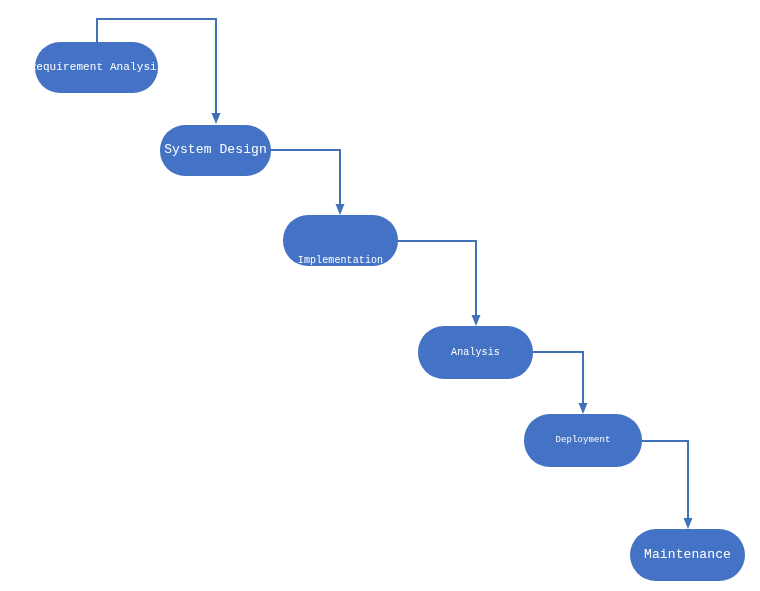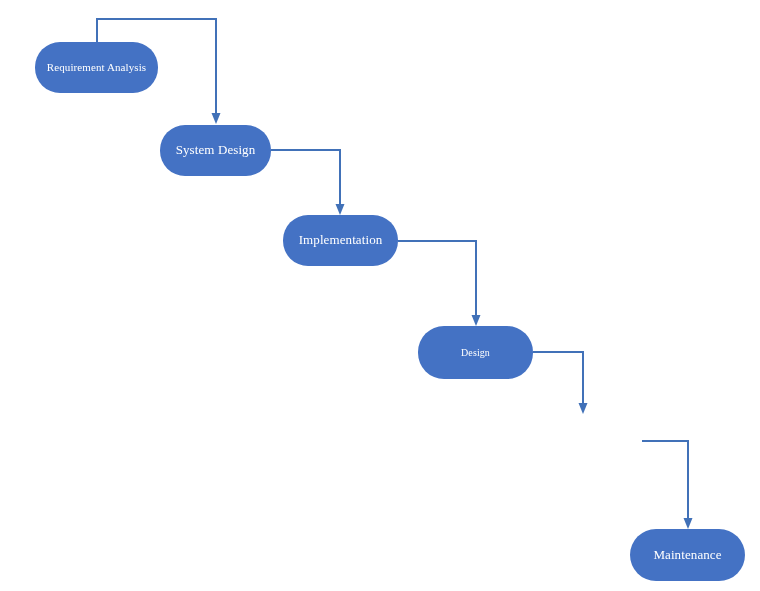--- a/index.html
+++ b/index.html
@@ -35,21 +35,21 @@
     justify-content: center;
     text-align: center;
     line-height: 1.1;
     letter-spacing: 0.1px;
     z-index: 2;
   }
   .stage-label {
     display: block;
     padding: 0 6px;
     white-space: nowrap;
-    font-family: Liberation Serif, serif;
+    font-family: Liberation Mono, monospace;
   }
 </style>
 </head>
 <body>
 
 <div id="canvas" style="width: 760px; height: 591px; background: rgb(255, 255, 255);">
 
   <svg id="flow-svg" viewBox="0 0 760 591" xmlns="http://www.w3.org/2000/svg" style="width: 760px; height: 591px;">
       <path d="M 97 42 L 97 19 L 216 19 L 216 116" fill="none" stroke="#4171B8" stroke-width="2"></path>
       <polygon points="211.5,113 220.5,113 216,124" fill="#4171B8"></polygon>
@@ -64,26 +64,29 @@
     </svg>
 
   <div class="stage-node" style="left: 35px; top: 42px; width: 123px; height: 51px; border-radius: 25px; background: rgb(68, 114, 196); color: rgb(255, 255, 255); font-size: 11px;">
     <span class="stage-label">Requirement Analysis</span>
   </div>
 
   <div class="stage-node" style="left: 160px; top: 125px; width: 111px; height: 51px; border-radius: 25px; background: rgb(68, 114, 196); color: rgb(255, 255, 255); font-size: 13px;">
     <span class="stage-label">System Design</span>
   </div>
 
-  <div class="stage-node" style="left: 283px; top: 215px; width: 115px; height: 51px; border-radius: 25px; background: rgb(68, 114, 196); color: rgb(255, 255, 255); font-size: 13px;">
+  <div class="stage-node" style="left: 283px; top: 215px; width: 115px; height: 51px; border-radius: 25px; background: rgb(68, 114, 196); color: rgb(255, 255, 255); font-size: 10px; align-items: flex-end;">
     <span class="stage-label">Implementation</span>
   </div>
 
   <div class="stage-node" style="left: 418px; top: 326px; width: 115px; height: 53px; border-radius: 26px; background: rgb(68, 114, 196); color: rgb(255, 255, 255); font-size: 10px;">
-    <span class="stage-label">Design</span>
+    <span class="stage-label">Analysis</span>
   </div>
 
+  <div class="stage-node" style="left: 524px; top: 414px; width: 118px; height: 53px; border-radius: 26px; background: rgb(68, 114, 196); color: rgb(255, 255, 255); font-size: 9px;">
+    <span class="stage-label">Deployment</span>
+  </div>
 
   <div class="stage-node" style="left: 630px; top: 529px; width: 115px; height: 52px; border-radius: 26px; background: rgb(68, 114, 196); color: rgb(255, 255, 255); font-size: 13px;">
     <span class="stage-label">Maintenance</span>
   </div>
 
 </div>
 
 </body></html>

